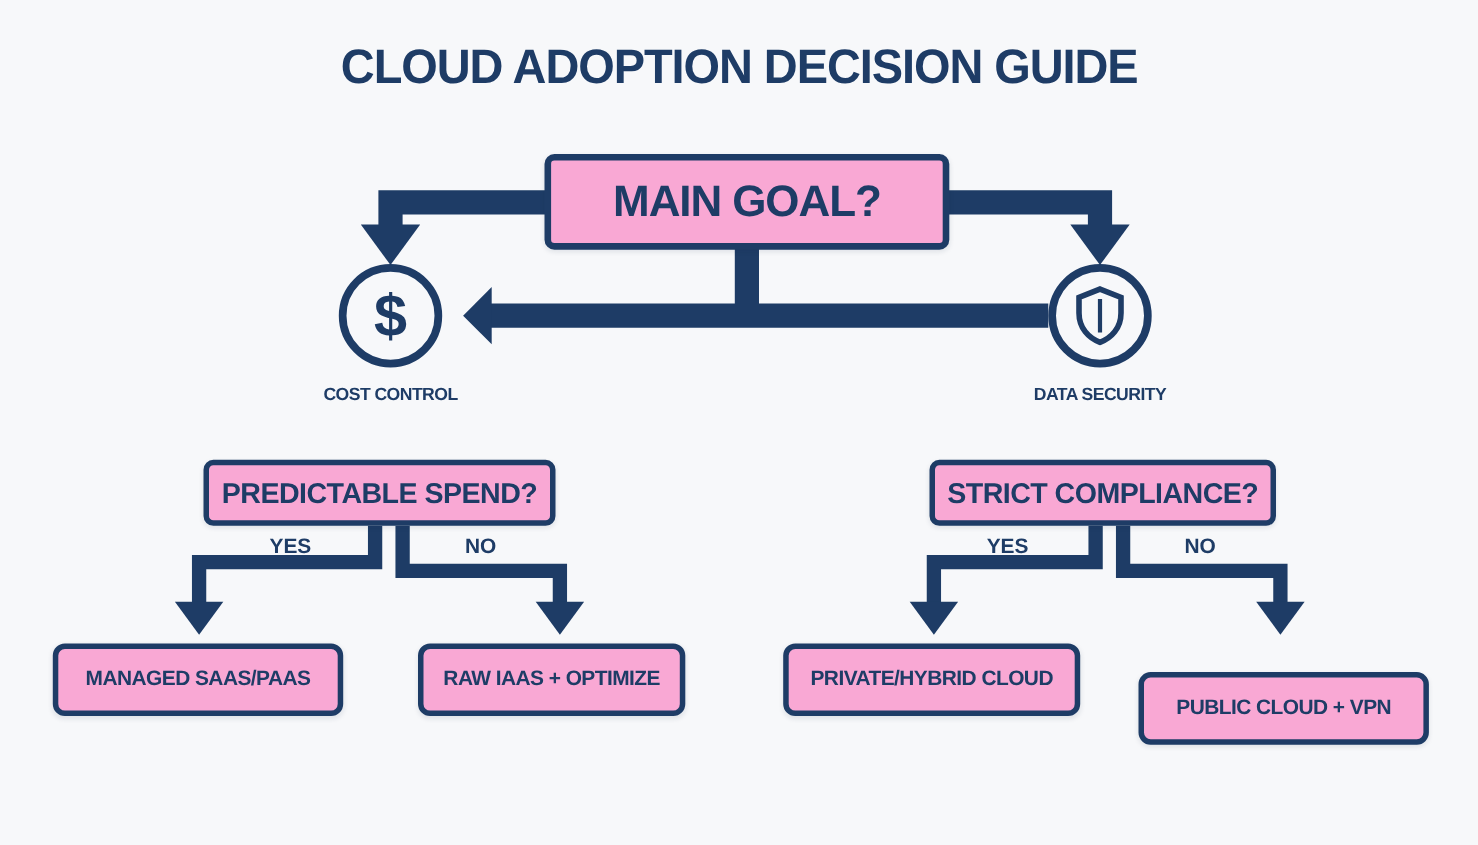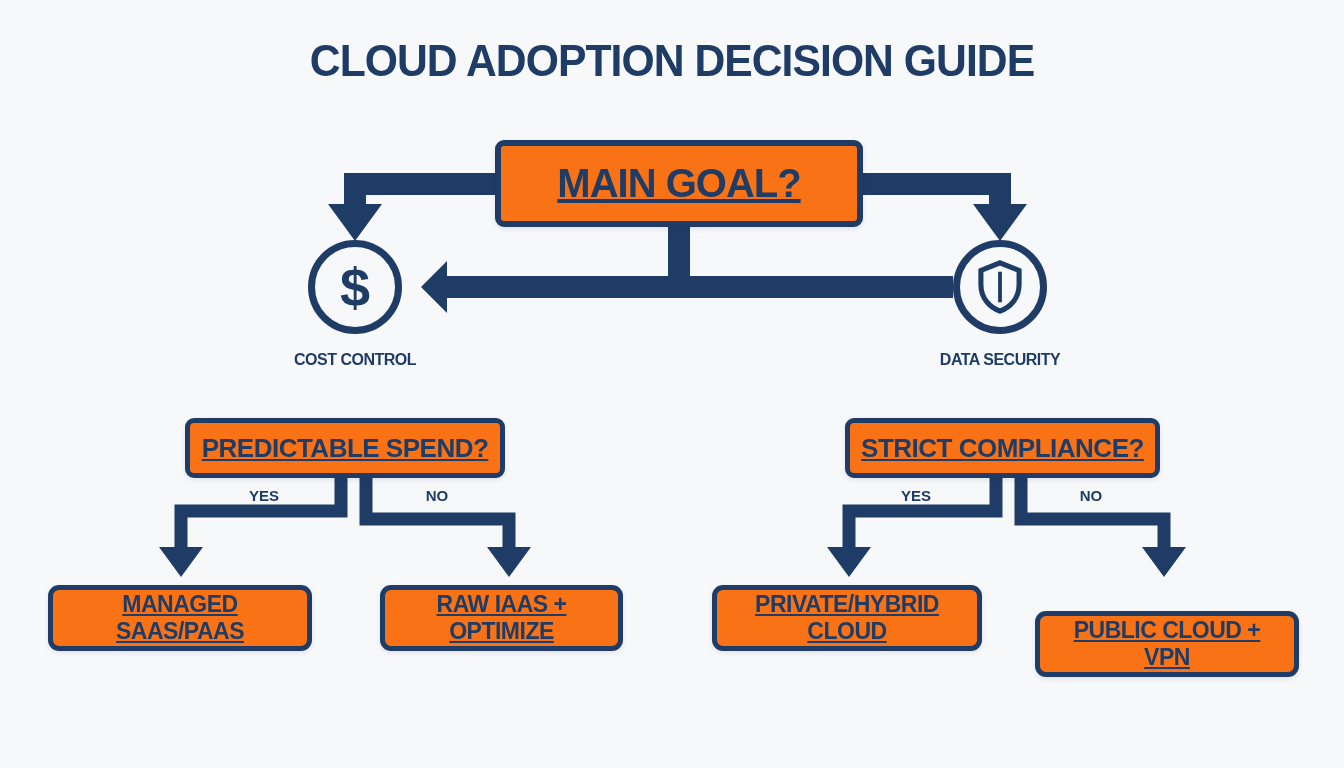--- a/index.html
+++ b/index.html
@@ -19,54 +19,53 @@
     position:absolute;top:36px;left:0;width:100%;
     text-align:center;color:var(--navy);
     font-size:44px;font-weight:800;letter-spacing:-1px;
     transform:scaleX(.97);
   }
   svg.connectors{position:absolute;inset:0;pointer-events:none;}
   .ln{stroke:var(--navy);fill:none;stroke-linejoin:miter;}
   .ah{fill:var(--navy);stroke:none;}
   .node{
     position:absolute;display:flex;align-items:center;justify-content:center;
-    background:#f97316;border:5px solid var(--navy);border-radius:9px;
+    background:#f9a8d4;border:5px solid var(--navy);border-radius:9px;
     color:var(--navy);font-weight:800;text-align:center;
     box-shadow:0 2px 5px rgba(20,40,70,.10);
-    text-decoration:underline;
   }
   .main-goal{
     left:495px;top:140px;width:368px;height:87px;
     border-width:6px;font-size:40px;letter-spacing:-1px;
   }
   .q-box{height:60px;font-size:26px;letter-spacing:-.5px;}
   .q-left{left:185px;top:418px;width:320px;}
   .q-right{left:845px;top:418px;width:315px;}
-  .result{height:66px;font-size:23px;letter-spacing:-.5px;border-radius:11px;padding:0 8px;}
+  .result{height:66px;font-size:19px;letter-spacing:-.5px;border-radius:11px;padding:0 8px;}
   .r1{left:48px;top:585px;width:264px;}
   .r2{left:380px;top:585px;width:243px;}
   .r3{left:712px;top:585px;width:270px;}
   .r4{left:1035px;top:611px;width:264px;}
   .icon-circle{
     position:absolute;width:94px;height:94px;border-radius:50%;
     border:7px solid var(--navy);background:var(--bg);
     display:flex;align-items:center;justify-content:center;
     color:var(--navy);
   }
   .ic-cost{left:308px;top:240px;font-size:54px;font-weight:800;}
   .ic-sec{left:953px;top:240px;}
   .cat-label{
     position:absolute;width:300px;text-align:center;
     color:var(--navy);font-size:16px;font-weight:800;letter-spacing:-.5px;
   }
   .cl-cost{left:205px;top:351px;}
   .cl-sec{left:850px;top:351px;}
   .yn{
     position:absolute;width:80px;text-align:center;
-    color:var(--navy);font-size:15px;font-weight:800;
+    color:var(--navy);font-size:19px;font-weight:800;
   }
   .yn-1y{left:224px;top:487px;}
   .yn-1n{left:397px;top:487px;}
   .yn-2y{left:876px;top:487px;}
   .yn-2n{left:1051px;top:487px;}
   .shield-svg{width:52px;height:56px;}
   .shield-svg path{stroke:var(--navy);fill:none;}
 </style>
 </head>
 <body>

